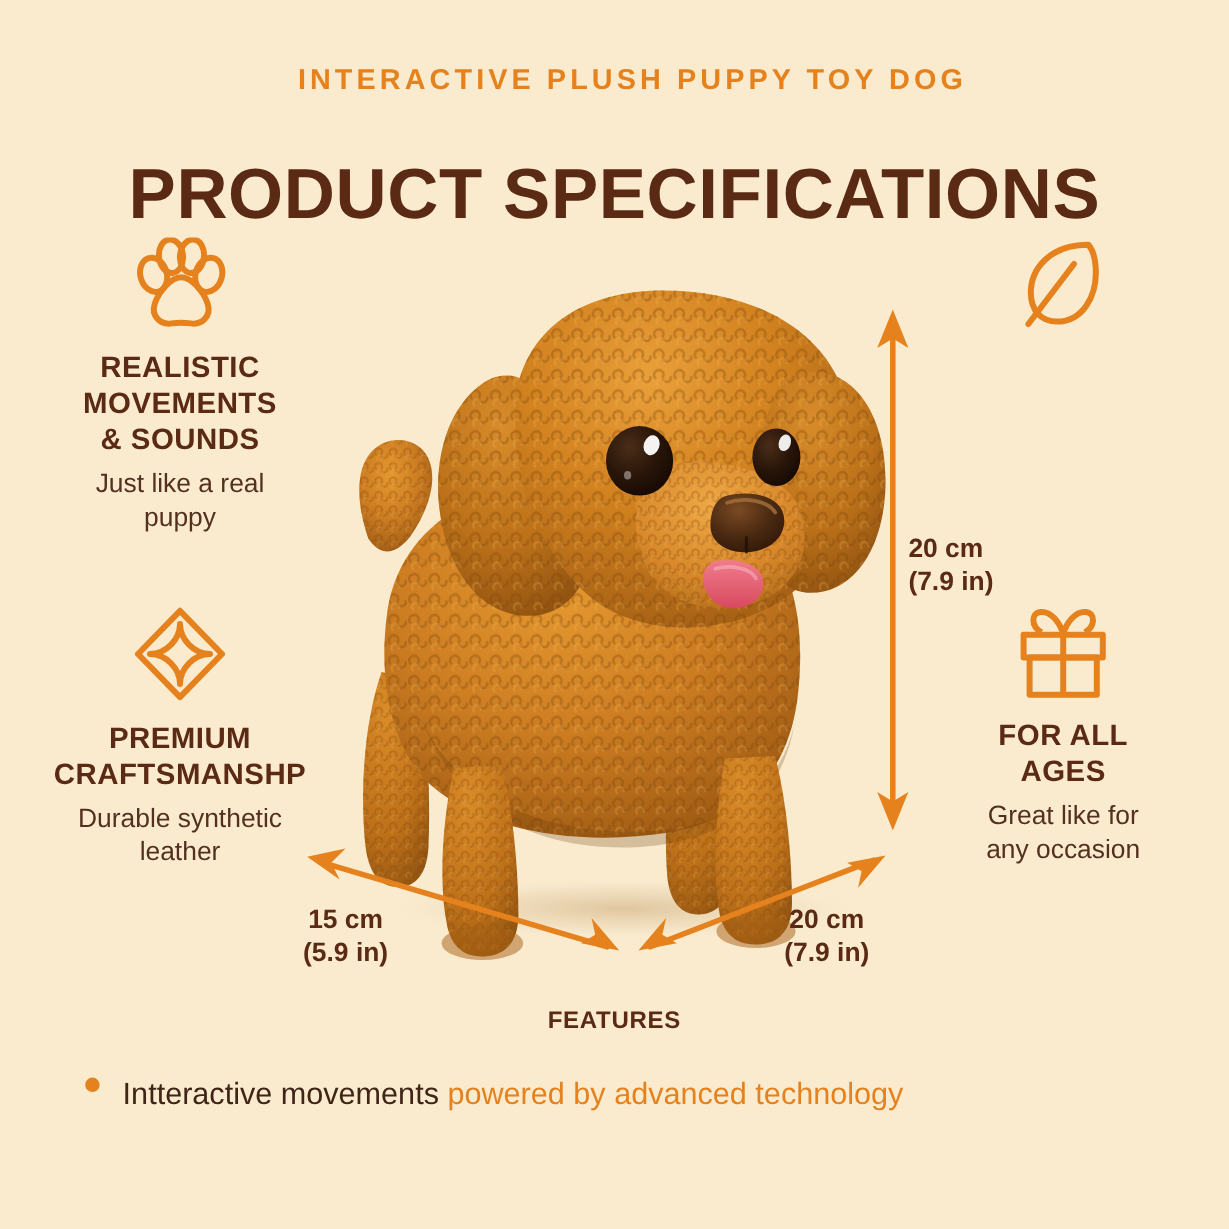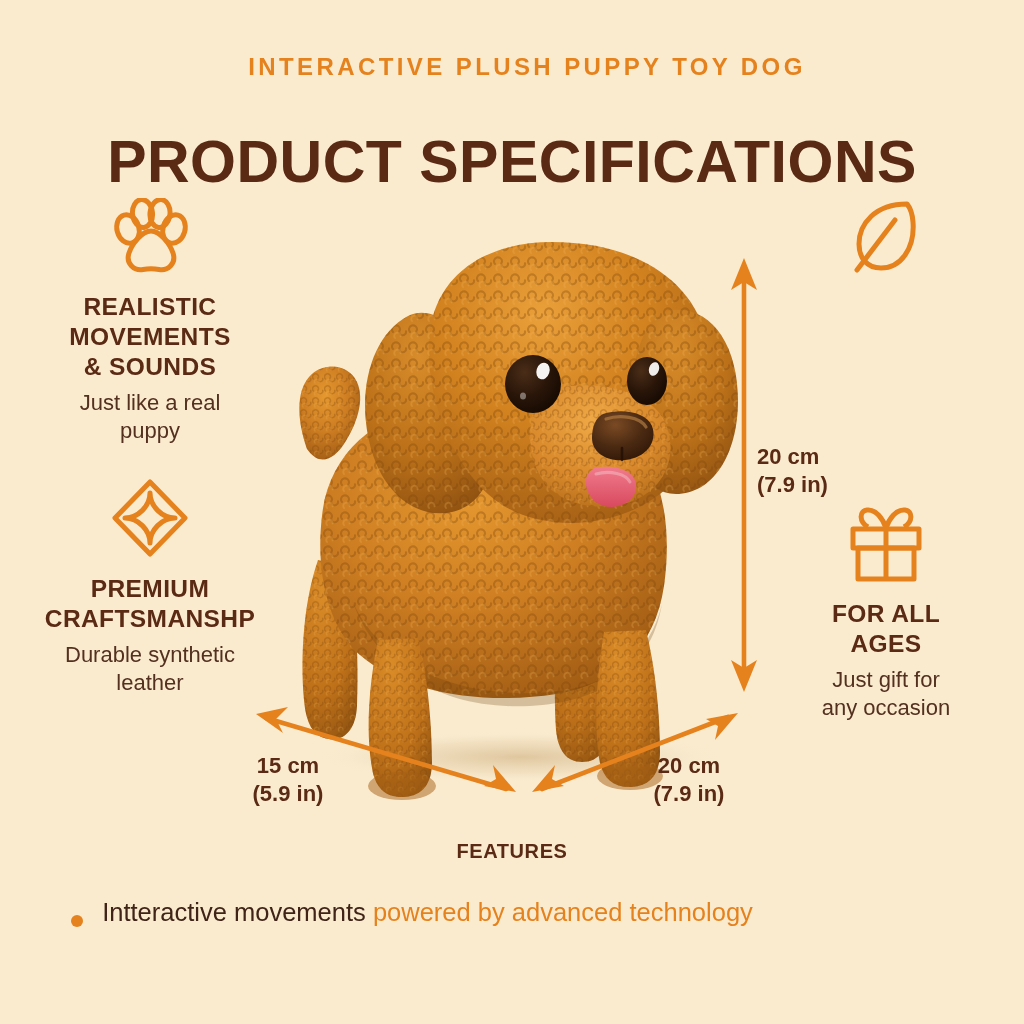--- a/index.html
+++ b/index.html
@@ -68,21 +68,21 @@
   .feature .fdesc {
     margin-top: 7px;
     font-size: 22px;
     font-weight: 400;
     color: #53301f;
     line-height: 1.28;
     white-space: pre-line;
   }
 
   #feat-realistic { left: 22px;  top: 198px; width: 256px; text-align: center; }
-  #feat-premium   { left: 12px;  top: 478px; width: 276px; }
+  #feat-premium   { left: 12px;  top: 505px; width: 276px; }
   #feat-eco       { left: 762px; top: 198px; width: 248px; }
   #feat-ages      { left: 762px; top: 505px; width: 248px; }
 
   
   .dimlabel {
     position: absolute;
     font-size: 22px;
     font-weight: 700;
     color: #5b2a14;
     line-height: 1.26;
@@ -104,21 +104,21 @@
     letter-spacing: 0.6px;
     color: #5b2a14;
     text-transform: uppercase;
   }
   .bulletrow {
     position: absolute;
     top: 898px;
     left: 0;
     width: 824px;
     display: flex;
-    align-items: flex-end;
+    align-items: flex-start;
     justify-content: center;
     gap: 19px;
   }
   .bulletdot {
     width: 12px;
     height: 12px;
     border-radius: 50%;
     background: #e5821d;
     flex: 0 0 auto;
   }
@@ -378,21 +378,21 @@
       <svg width="82" height="78" viewBox="0 0 82 78" fill="none" stroke="#E5821D" stroke-width="5" stroke-linejoin="round">
         <path d="M23 22 C14 17 14 6 22 5 C31 4 38 14 41 23"></path>
         <path d="M59 22 C68 17 68 6 60 5 C51 4 44 14 41 23"></path>
         <rect x="8" y="24" width="66" height="19"></rect>
         <rect x="13" y="43" width="56" height="31"></rect>
         <line x1="41" y1="24" x2="41" y2="74"></line>
       </svg>
     </span>
     <div class="ftitle">FOR ALL
 AGES</div>
-    <div class="fdesc">Just gift for
+    <div class="fdesc">Great like for
 any occasion</div>
   </div>
 
   <div class="dimlabel" id="dim-height">20 cm
 (7.9 in)</div>
   <div class="dimlabel" id="dim-width">15 cm
 (5.9 in)</div>
   <div class="dimlabel" id="dim-depth">20 cm
 (7.9 in)</div>
 

